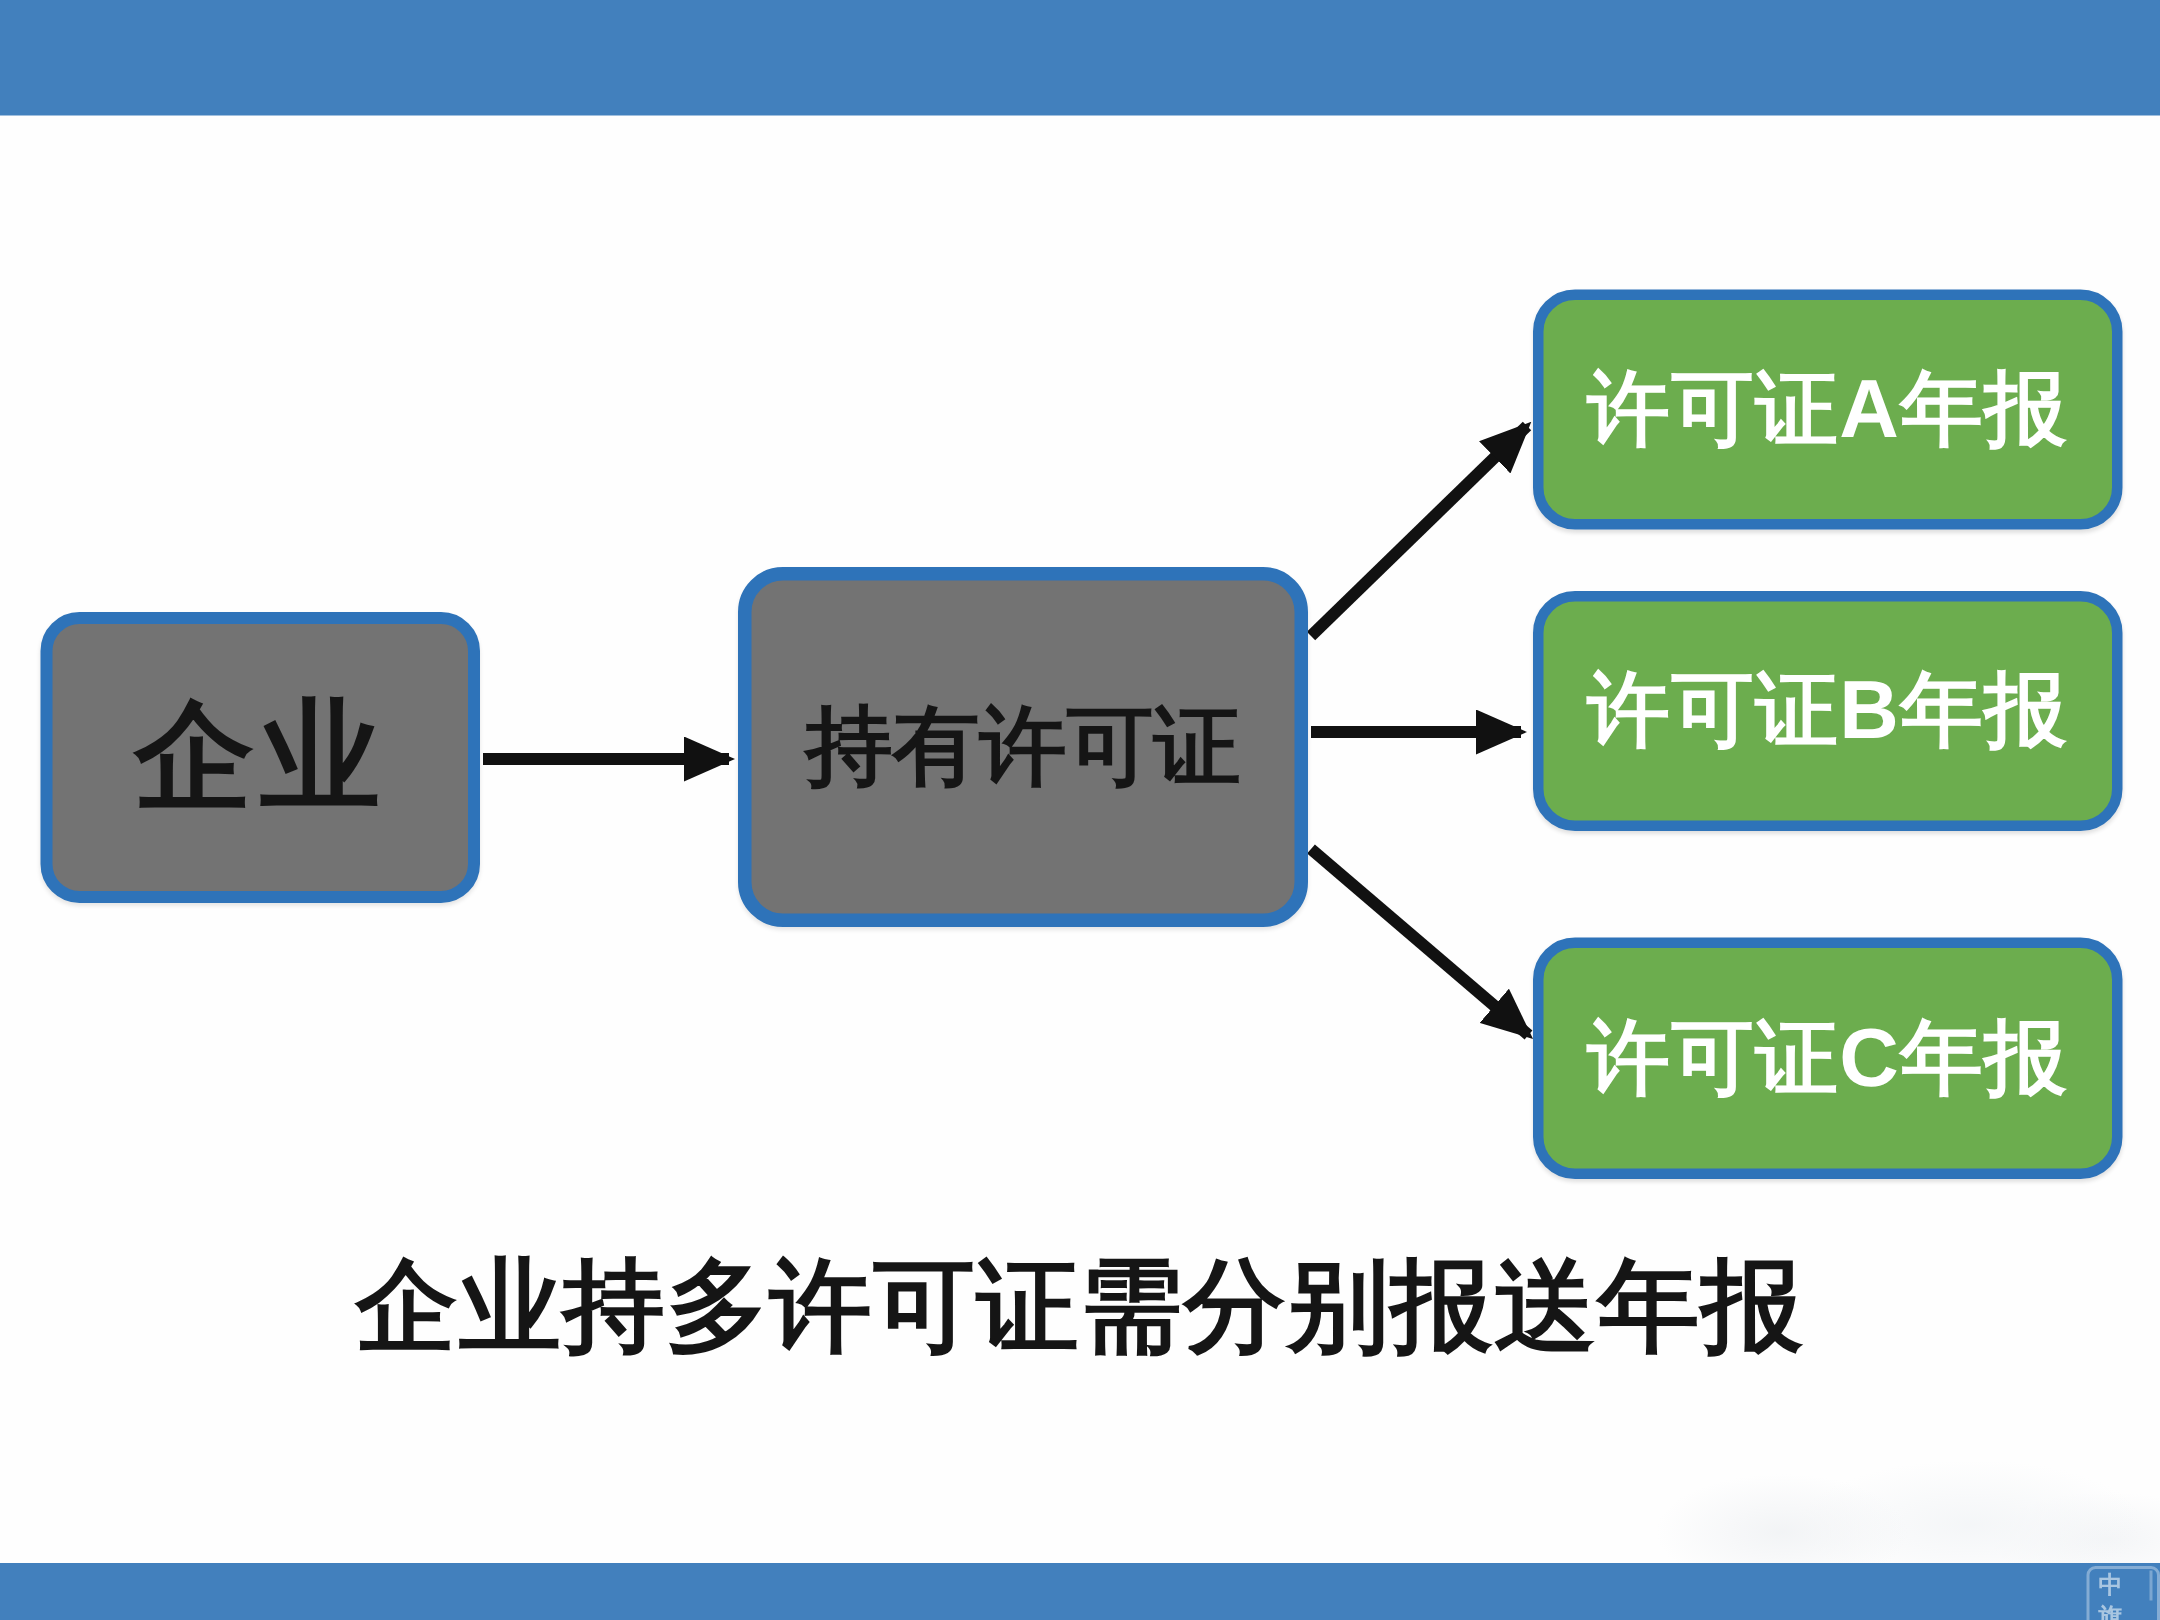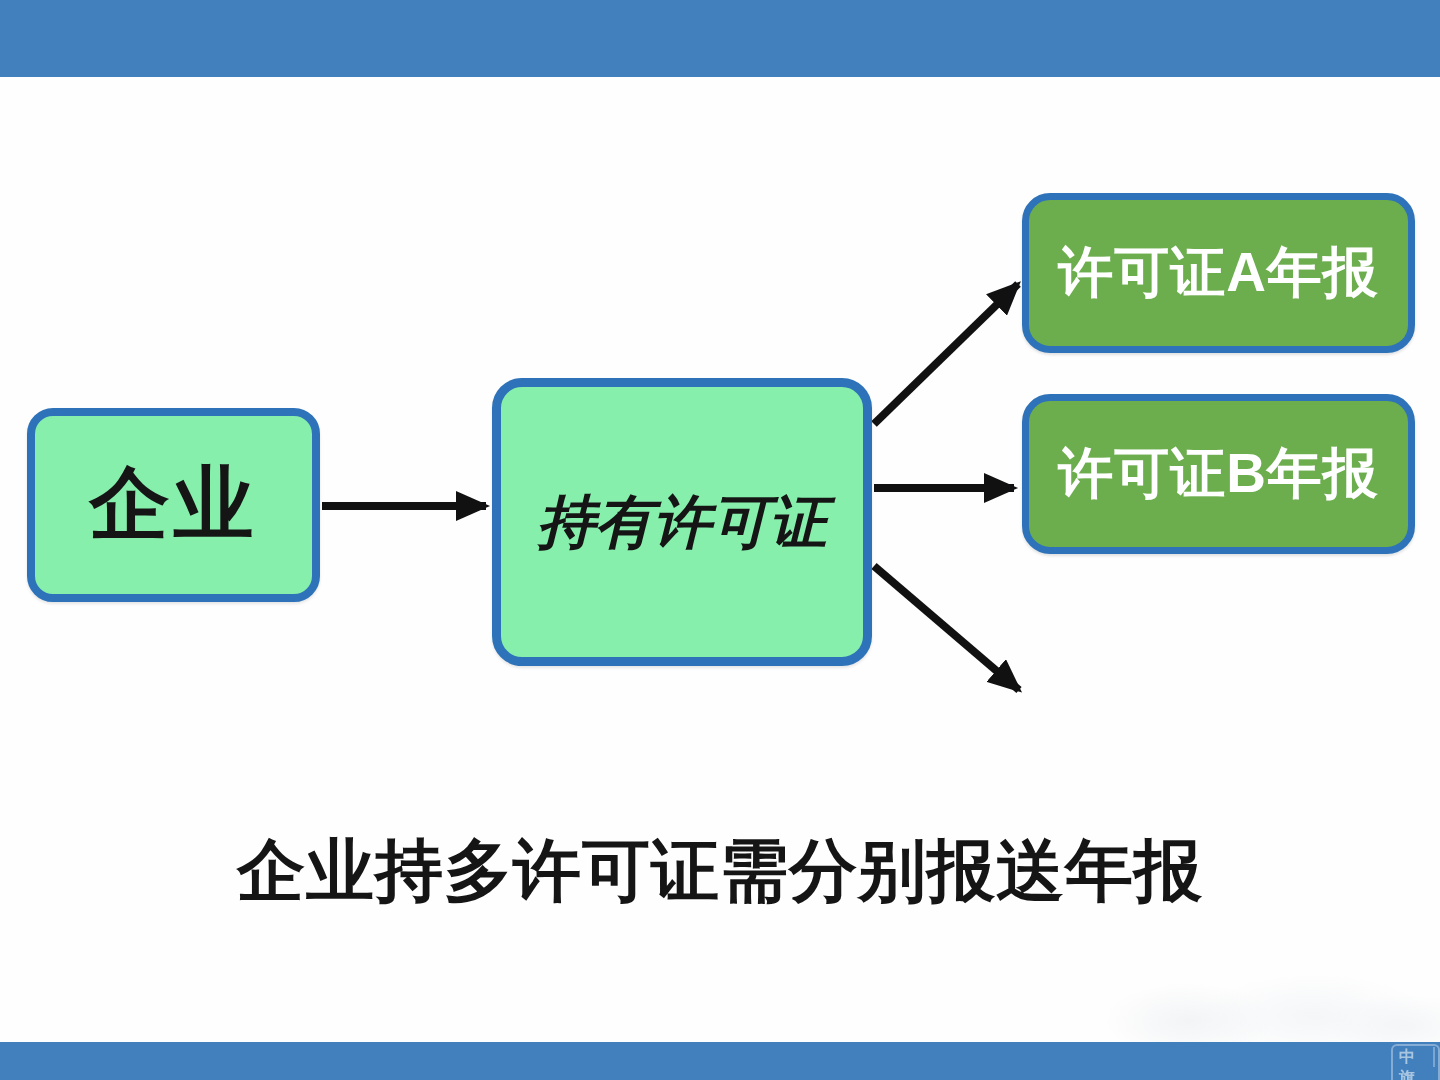--- a/index.html
+++ b/index.html
@@ -23,35 +23,35 @@
   .bar.top{top:0;height:77px;}
   .bar.bottom{top:1042px;height:38px;}
 
   .node{
     position:absolute;
     display:flex;align-items:center;justify-content:center;
     box-sizing:border-box;
     text-align:center;
   }
   .white-node{
-    background:#86efac;
+    background:#737373;
     border:9px solid var(--border-blue);
     border-radius:30px;
     color:var(--text-black);
     font-weight:bold;
     box-shadow:0 2px 3px rgba(0,0,0,0.10);
   }
   .source{
     left:27px;top:408px;width:293px;height:194px;
     font-size:80px;letter-spacing:4px;
     border-width:8px;border-radius:26px;
   }
   .middle{
-    left:492px;top:378px;width:380px;height:288px;
-    font-size:58px;line-height:1.38;font-style:italic;
+    left:492px;top:378px;width:380px;height:240px;
+    font-size:58px;line-height:1.38;
   }
   .middle .stack{display:block;}
   .green-node{
     left:1022px;width:393px;height:160px;
     background:var(--green);
     border:7px solid var(--border-blue);
     border-radius:28px;
     color:var(--text-white);
     font-weight:bold;font-size:55px;
     letter-spacing:1px;
@@ -125,20 +125,23 @@
   </div>
 
   <div class="node green-node green-a">
     <span>许可证A年报</span>
   </div>
 
   <div class="node green-node green-b">
     <span>许可证B年报</span>
   </div>
 
+  <div class="node green-node green-c">
+    <span>许可证C年报</span>
+  </div>
 
   <div class="caption">企业持多许可证需分别报送年报</div>
 
   <div class="bar bottom"></div>
 
   <div class="watermark">中旗</div>
   <div class="watermark-tick"></div>
 
 </div>
 

